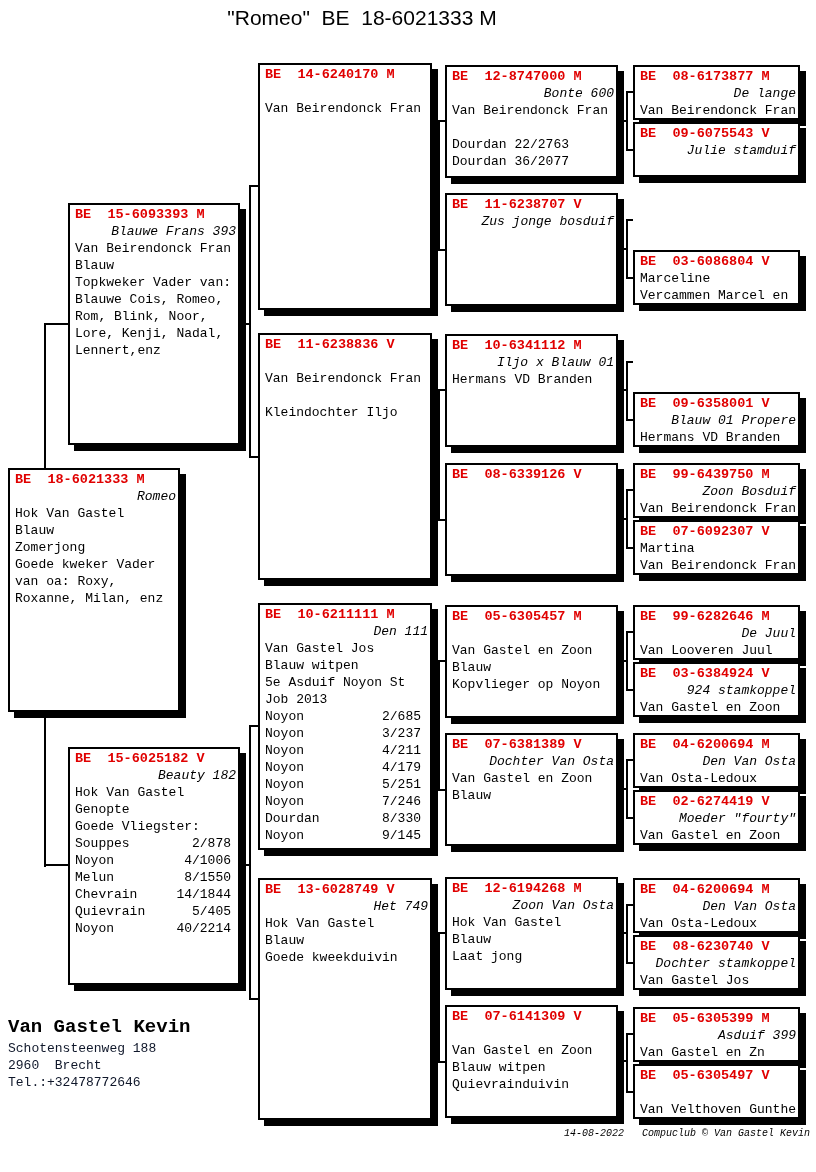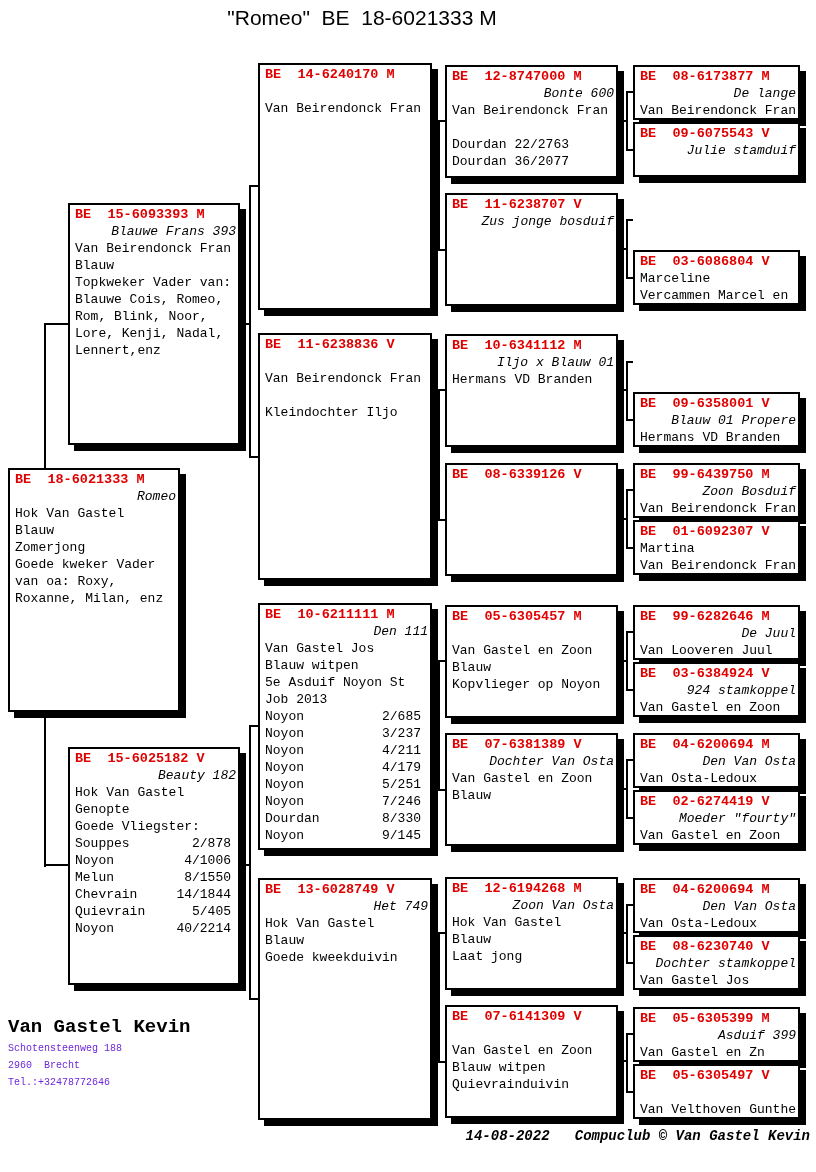--- a/index.html
+++ b/index.html
@@ -8,23 +8,23 @@
   .title{position:absolute;top:6px;left:0;width:724px;text-align:center;
          font-family:"Liberation Sans",sans-serif;font-size:21px;color:#000;white-space:pre;}
   .pbox{position:absolute;background:#fff;border:2px solid #000;box-sizing:border-box;
         box-shadow:6px 6px 0 #000;padding:2px 2px 0 5px;z-index:2;overflow:hidden;}
   .ring{font-weight:bold;color:var(--ring-red,#e00000);font-size:13.5px;line-height:16px;white-space:pre;}
   .line{font-size:13px;line-height:17px;white-space:pre;color:#000;}
   .it{font-style:italic;text-align:right;}
   .cline{position:absolute;background:#000;z-index:1;}
   .owner{position:absolute;left:8px;top:1014px;}
   .owner-name{font-weight:bold;font-size:19px;line-height:26px;white-space:pre;color:#000;}
-  .owner-line{font-size:10px;line-height:17px;white-space:pre;color:#6d28d9;}
-  .footer{position:absolute;top:1128px;right:6px;font-size:14px;font-style:italic;
-          white-space:pre;color:#000;font-weight:bold;}
+  .owner-line{font-size:13px;line-height:17px;white-space:pre;color:#0f172a;}
+  .footer{position:absolute;top:1128px;right:6px;font-size:10px;font-style:italic;
+          white-space:pre;color:#000;}
 </style>
 </head>
 <body>
 
 <div class="page">
 
   <div class="title">"Romeo"  BE  18-6021333 M</div>
 
   <div id="lines-layer">
       <div class="cline" style="left: 44px; top: 323px; width: 26px; height: 2px;"></div>
@@ -226,21 +226,21 @@
       <div class="ring">BE  09-6358001 V</div>
       <div class="line it">Blauw 01 Propere</div>
       <div class="line">Hermans VD Branden</div>
     </div>
   <div class="pbox" style="left:633px;top:463px;width:167px;height:55px">
       <div class="ring">BE  99-6439750 M</div>
       <div class="line it">Zoon Bosduif</div>
       <div class="line">Van Beirendonck Fran</div>
     </div>
   <div class="pbox" style="left:633px;top:520px;width:167px;height:55px">
-      <div class="ring">BE  01-6092307 V</div>
+      <div class="ring">BE  07-6092307 V</div>
       <div class="line">Martina</div>
       <div class="line">Van Beirendonck Fran</div>
     </div>
   <div class="pbox" style="left:633px;top:605px;width:167px;height:55px">
       <div class="ring">BE  99-6282646 M</div>
       <div class="line it">De Juul</div>
       <div class="line">Van Looveren Juul</div>
     </div>
   <div class="pbox" style="left:633px;top:662px;width:167px;height:55px">
       <div class="ring">BE  03-6384924 V</div>

